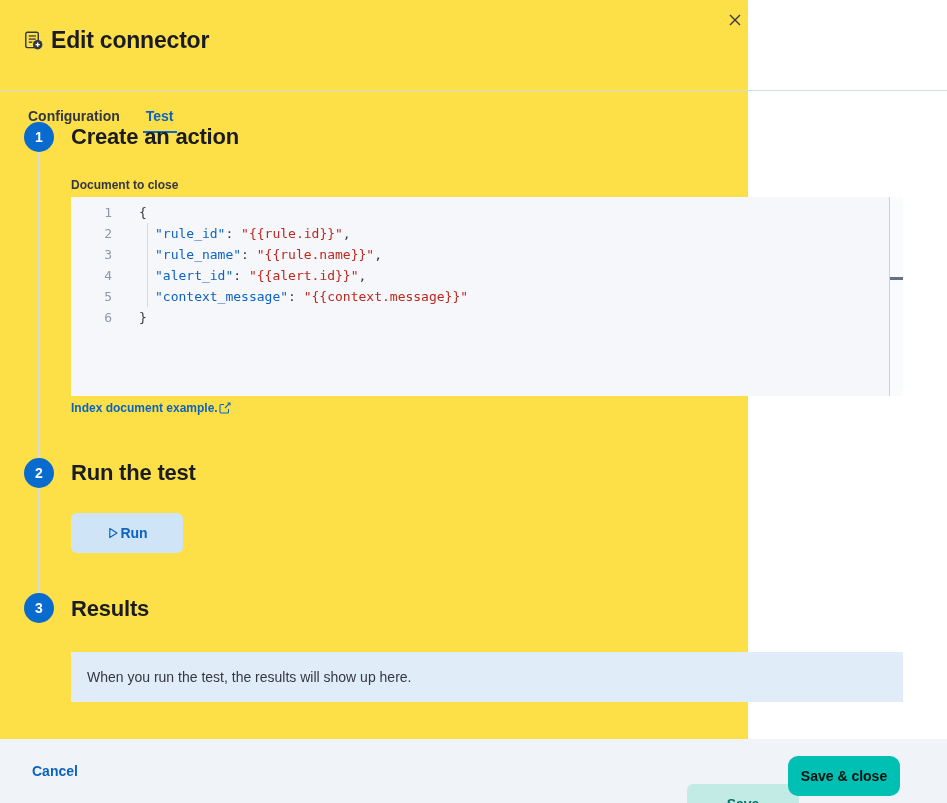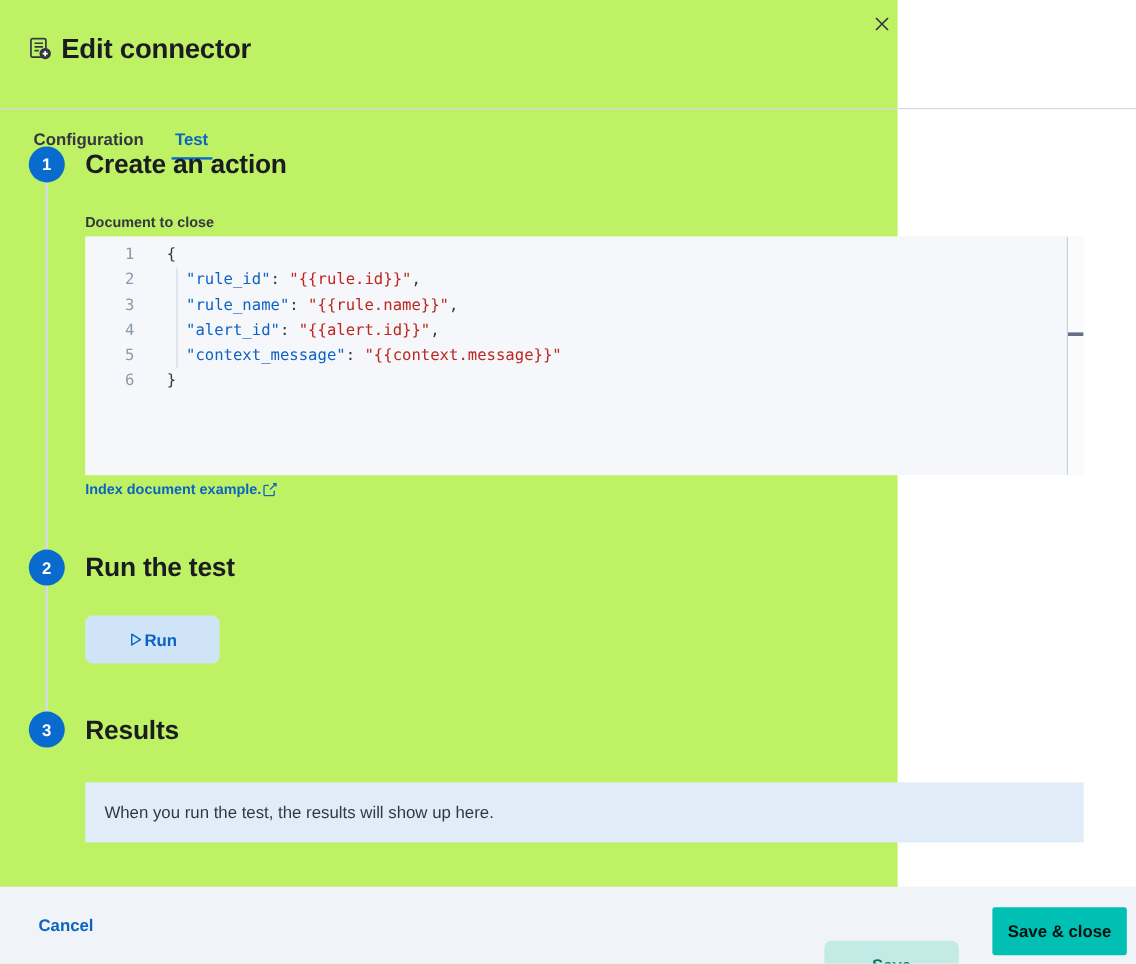--- a/index.html
+++ b/index.html
@@ -1,17 +1,17 @@
 <!DOCTYPE html>
 <html><head>
 <meta charset="utf-8">
 <style>
   * { margin:0; padding:0; box-sizing:border-box; }
   html,body { width:947px; height:803px; background:#fff; font-family:"Liberation Sans", sans-serif; color:#343741; overflow:hidden; }
-  .flyout { position:relative; width:748px; height:803px; background:#bef264; }
+  .flyout { position:relative; width:748px; height:803px; background:#fde047; }
 
   
   .close-btn { position:absolute; top:8px; right:1px; width:24px; height:24px; border:none; background:transparent; cursor:pointer; display:flex; align-items:center; justify-content:center; }
   .title-row { position:absolute; left:24px; top:27px; display:flex; align-items:center; gap:8px; }
   .title-icon { width:19px; height:19px; flex:0 0 auto; }
   .flyout-title { font-size:23px; font-weight:700; color:#1a1c21; letter-spacing:-0.2px; }
 
   .tabs { position:absolute; left:25px; top:62px; display:flex; gap:20px;margin-top:42px; }
   .tab { background:transparent; border:none; font-family:inherit; font-size:14px; font-weight:700; color:#343741; padding:4px 3px 9px 3px; cursor:pointer; }
   .tab.active { color:#0b63c2; border-bottom:2px solid #0a6bce; padding-bottom:7px; }
@@ -43,21 +43,21 @@
   .play-icon { width:14px; height:14px; }
 
   
   .results-callout { position:absolute; left:71px; top:652px; width:832px; height:50px; background:#e0edf8; display:flex; align-items:center; padding:0 16px; }
   .results-text { font-size:14px; color:#343741; }
 
   
   .footer { position:absolute; left:0; top:739px; width:947px; height:64px; background:#f0f3f8; }
   .cancel-btn { position:absolute; left:24px; top:751px; height:40px; padding:0 8px; border:none; background:transparent; font-family:inherit; font-size:14px; font-weight:700; color:#0b63c2; cursor:pointer; }
   .save-btn { position:absolute; left:687px; top:756px; width:112px; height:40px; border:none; border-radius:6px; background:#c3ebe5; color:#00756b; font-family:inherit; font-size:14px; font-weight:700; cursor:pointer;margin-top:28px; }
-  .save-close-btn { position:absolute; left:827px; top:756px; width:112px; height:40px; border:none; border-radius:2px; background:#00bfb3; color:#001210; font-family:inherit; font-size:14px; font-weight:700; cursor:pointer; }
+  .save-close-btn { position:absolute; left:788px; top:756px; width:112px; height:40px; border:none; border-radius:10px; background:#00bfb3; color:#001210; font-family:inherit; font-size:14px; font-weight:700; cursor:pointer; }
 </style>
 </head>
 <body>
 
 <div class="flyout">
 
   <button class="close-btn">
     <svg width="14" height="14" viewBox="0 0 14 14">
       <path d="M2 2 L12 12 M12 2 L2 12" stroke="#343741" stroke-width="1.4" fill="none"></path>
     </svg>

